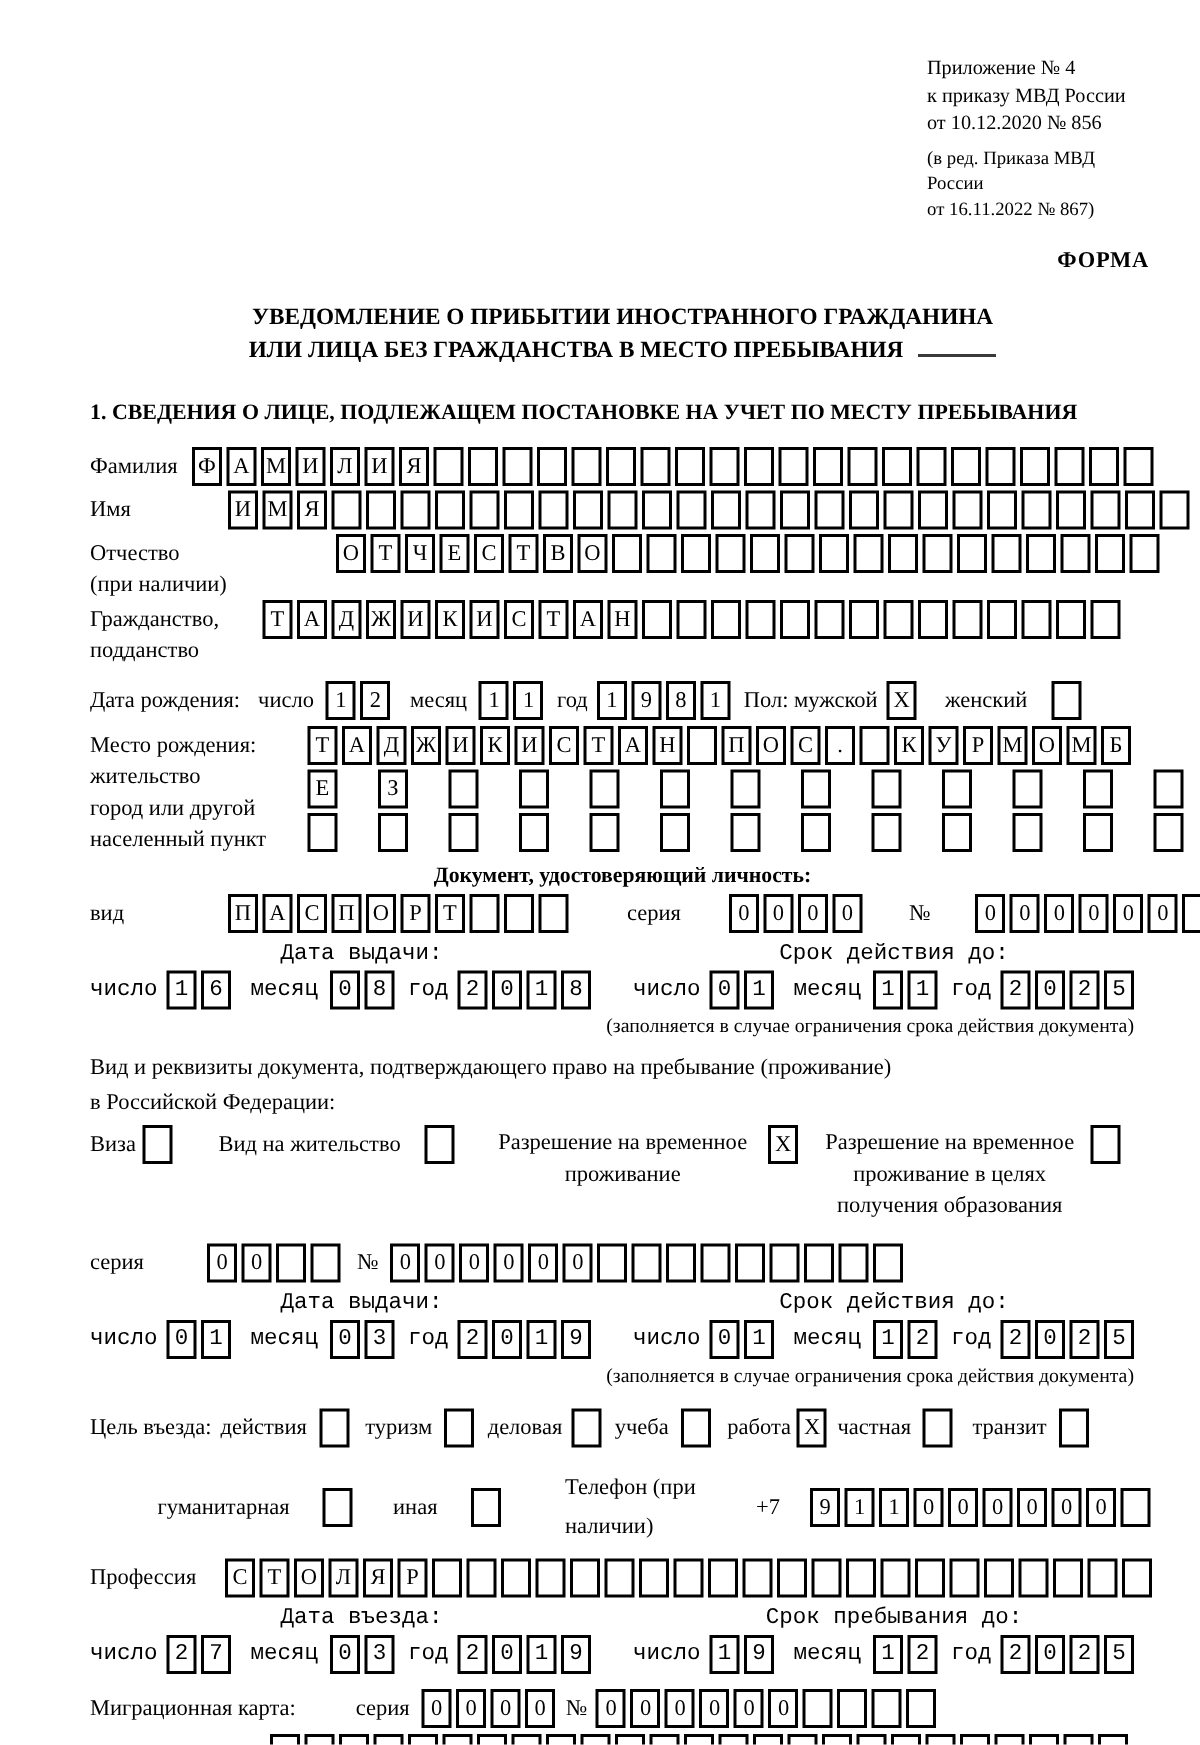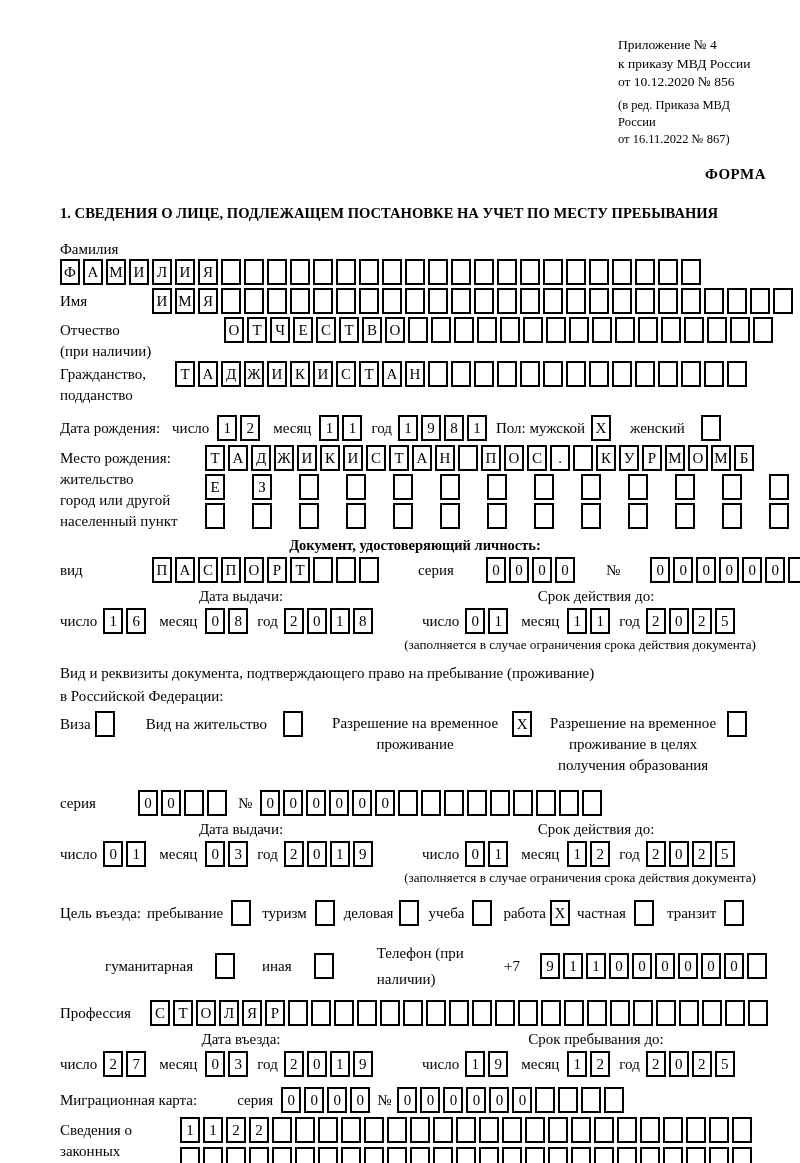--- a/index.html
+++ b/index.html
@@ -39,21 +39,21 @@
   .ml4{margin-left:4px;} .ml6{margin-left:6px;} .ml8{margin-left:8px;}
   .ml10{margin-left:10px;} .ml12{margin-left:12px;} .ml16{margin-left:16px;}
   .ml20{margin-left:20px;} .ml28{margin-left:28px;} .ml40{margin-left:40px;}
   .mr6{margin-right:6px;} .mr8{margin-right:8px;}
 
   .mt3{margin-top:3px;gap:24px;} .mt4{margin-top:4px;} .mt8{margin-top:8px;}
   .mt10{margin-top:10px;} .mt14{margin-top:14px;}
 
   .doc-heading { text-align:center; font-weight:bold; font-size:14.5px; margin-top:4px; }
 
-  .halves { display:flex; margin-top:5px; }
+  .halves { display:flex; margin-top:5px;font-family:Liberation Mono, monospace; }
   .half-l { width:362px; flex:none; }
   .half-r { flex:1; }
   .clbl { text-align:center; font-size:15px; margin-bottom:3px; }
   .dg { display:flex; align-items:center; }
 
   .note-right { text-align:right; padding-right:14px; font-size:13.2px; margin-top:3px; }
 
   .intro { font-size:15px; margin-top:12px; }
   .intro2 { font-size:15px; margin-top:6px; }
 
@@ -76,24 +76,30 @@
     <div>к приказу МВД России</div>
     <div>от 10.12.2020 № 856</div>
     <div class="hdr-sub">
       <div>(в ред. Приказа МВД России</div>
       <div>от 16.11.2022 № 867)</div>
     </div>
   </div>
 
   <div class="form-label">ФОРМА</div>
 
+  <div class="title">
+    <div>УВЕДОМЛЕНИЕ О ПРИБЫТИИ ИНОСТРАННОГО ГРАЖДАНИНА</div>
+    <div>
+      <span>ИЛИ ЛИЦА БЕЗ ГРАЖДАНСТВА В МЕСТО ПРЕБЫВАНИЯ</span><span class="blank"></span>
+    </div>
+  </div>
 
   <div class="sec-heading">1. СВЕДЕНИЯ О ЛИЦЕ, ПОДЛЕЖАЩЕМ ПОСТАНОВКЕ НА УЧЕТ ПО МЕСТУ ПРЕБЫВАНИЯ</div>
 
-  <div class="frow" style="margin-top:14px;flex-direction:column;">
+  <div class="frow" style="margin-top:14px;">
     <div class="flabel w68">Фамилия</div>
     <div class="cells">
         <span class="cell">Ф</span>
         <span class="cell">А</span>
         <span class="cell">М</span>
         <span class="cell">И</span>
         <span class="cell">Л</span>
         <span class="cell">И</span>
         <span class="cell">Я</span>
         <span class="cell"></span>
@@ -527,21 +533,21 @@
             <span class="cell">2</span>
             <span class="cell">5</span>
           </span>
       </div>
     </div>
   </div>
   <div class="note-right">(заполняется в случае ограничения срока действия документа)</div>
 
   <div class="purpose-row">
     <span class="olbl">Цель въезда:</span>
-    <span class="olbl ml6">пребывание</span>
+    <span class="olbl ml6">действия</span>
     <span class="cells ml8">
         <span class="cell"></span>
       </span>
     <span class="olbl ml8">туризм</span>
     <span class="cells ml8">
         <span class="cell"></span>
       </span>
     <span class="olbl ml6">деловая</span>
     <span class="cells ml6">
         <span class="cell"></span>

